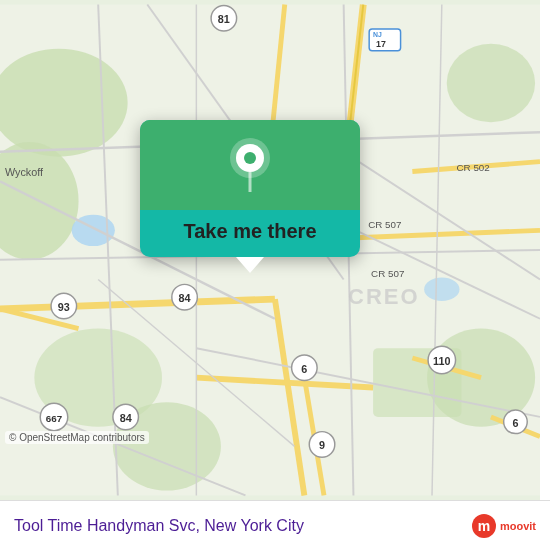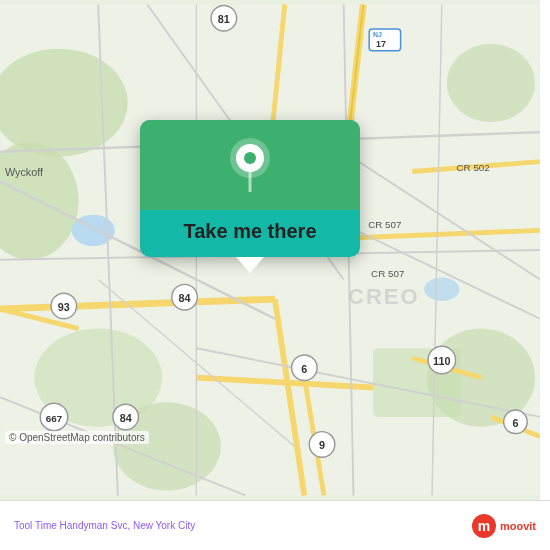--- a/index.html
+++ b/index.html
@@ -81,22 +81,22 @@
       height: 50px;
       background: white;
       border-top: 1px solid #ddd;
       display: flex;
       align-items: center;
       justify-content: space-between;
       padding: 0 14px;
     }
 
     #location-text {
-      font-size: 10px;
-      color: #8b5cf6;
+      font-size: 16px;
+      color: #4c1d95;
     }
 
     #moovit-logo {
       display: flex;
       align-items: center;
       gap: 4px;
     }
 
     #moovit-m {
       background: #e8392a;

